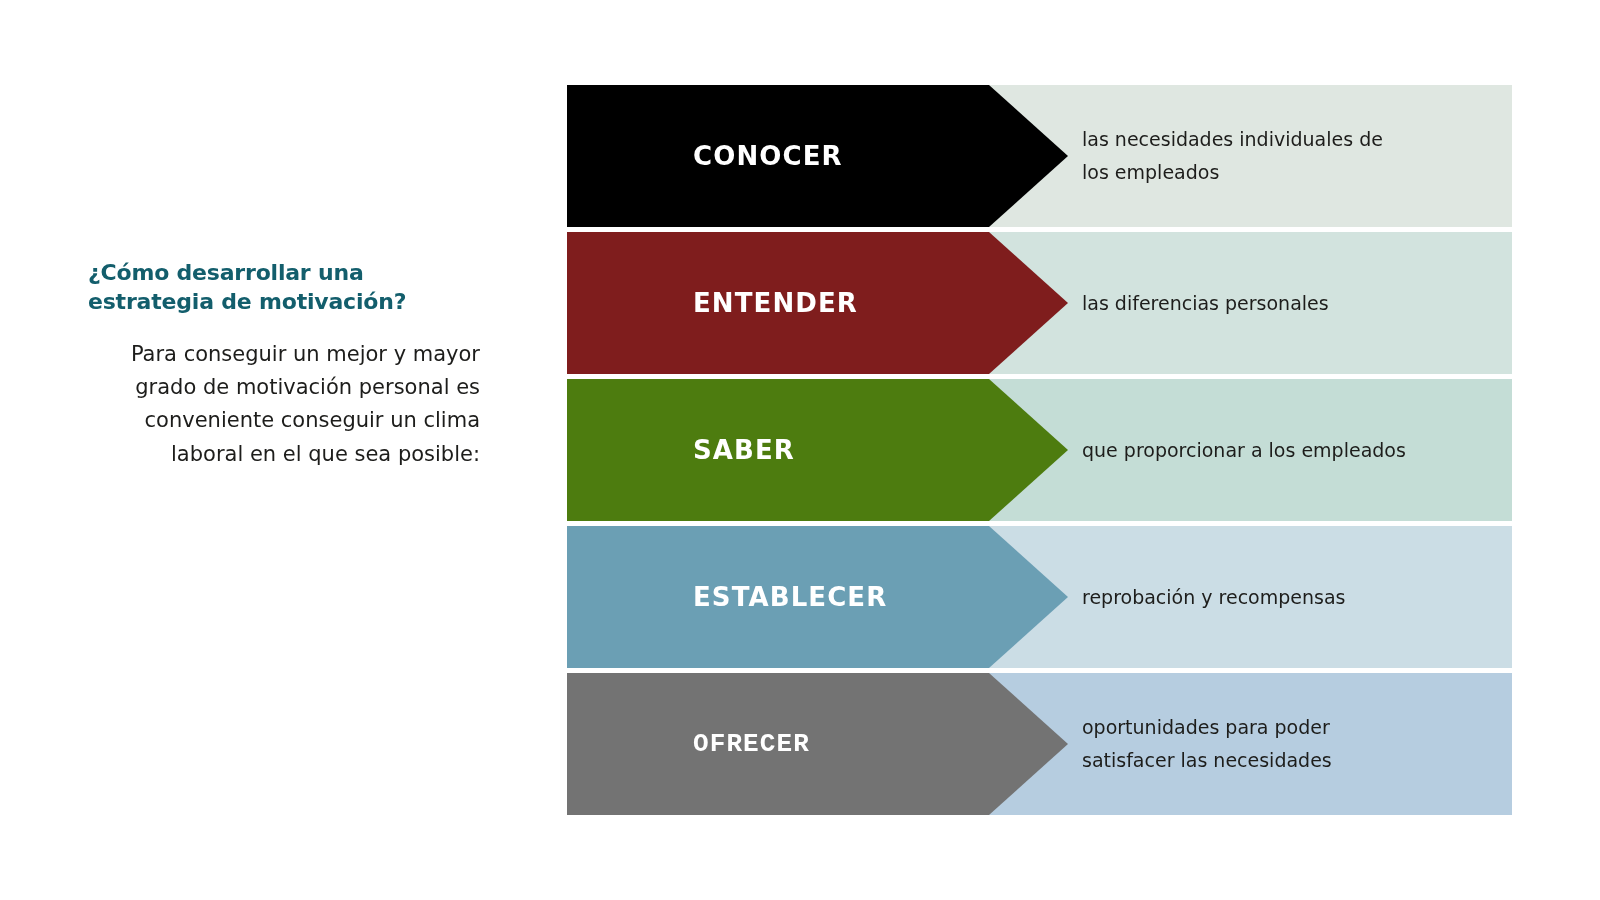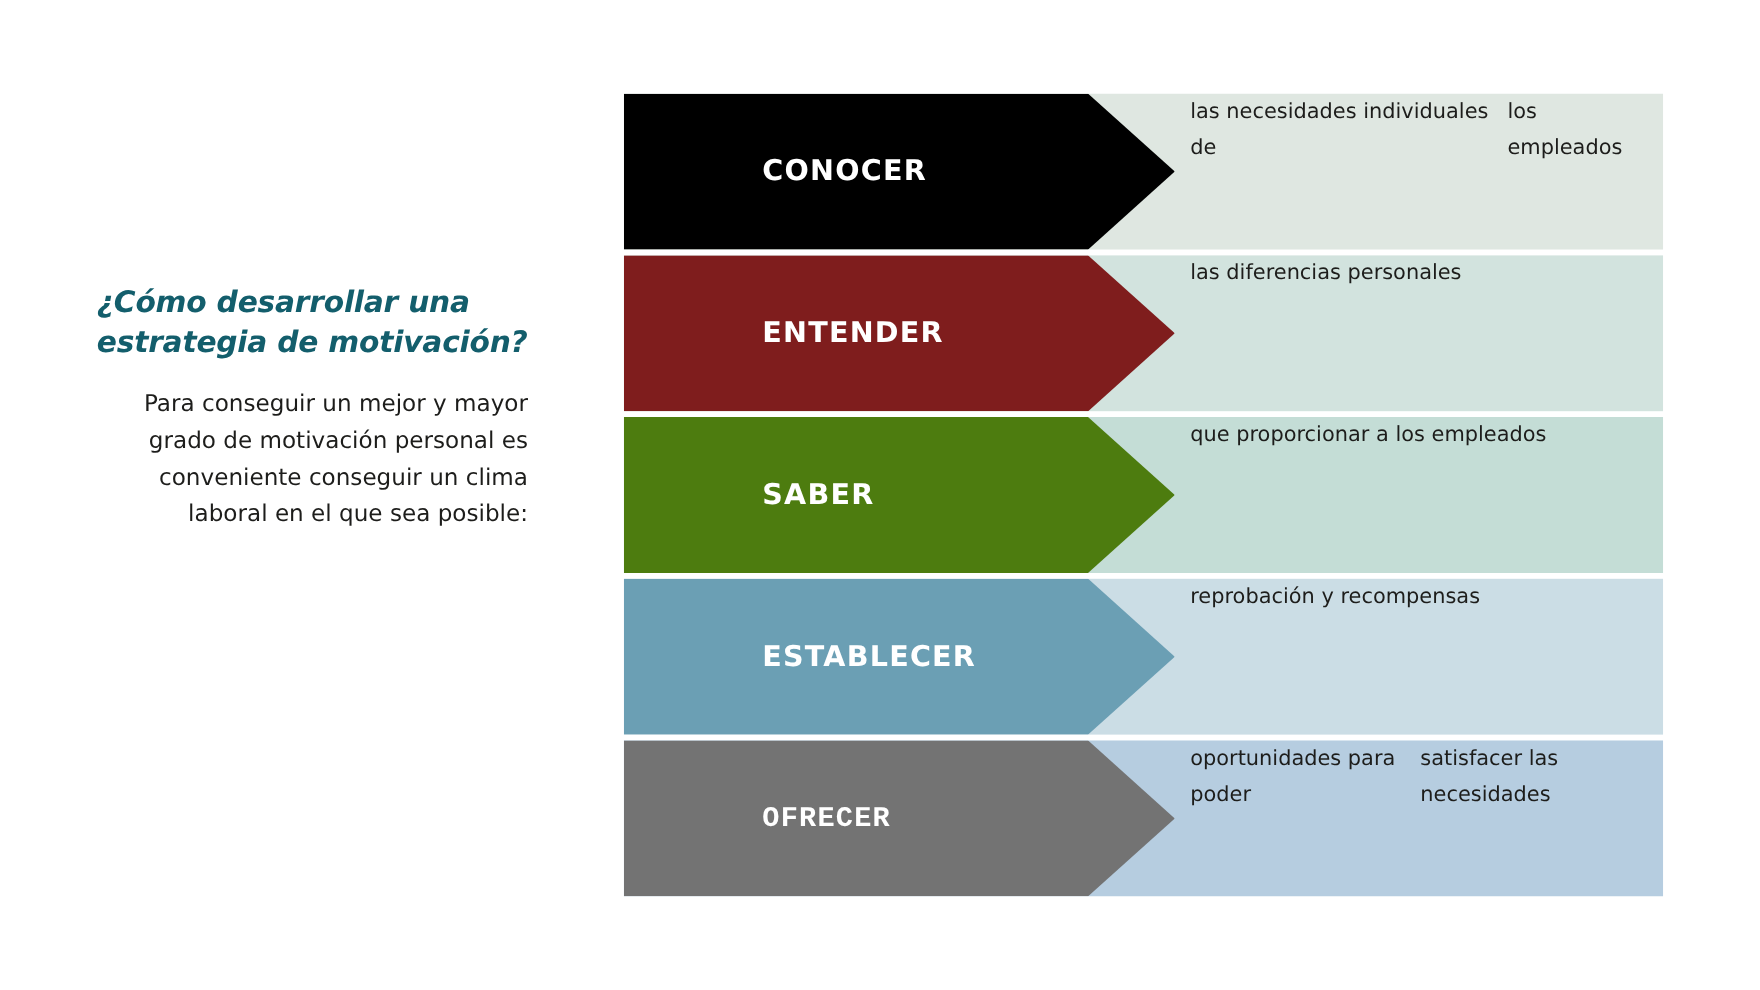--- a/index.html
+++ b/index.html
@@ -23,26 +23,25 @@
 
   
   .left-col {
     position: absolute;
     left: 88px;
     top: 258px;
     width: 392px;
   }
   .heading {
     margin: 0 0 22px 0;
-    font-size: 27px;
+    font-size: 22px;
     font-weight: bold;
     line-height: 1.32;
     letter-spacing: -0.2px;
     color: #135e6c;
-    font-style: italic;
   }
   .body-text {
     margin: 0;
     font-size: 21px;
     line-height: 1.58;
     color: #1d1d1b;
     font-weight: normal;
     text-align: right;
   }
 
@@ -96,20 +95,22 @@
     white-space: nowrap;
   }
 
   .row-desc {
     position: absolute;
     left: 515px;
     top: 0;
     height: 100%;
     width: 420px;
     display: flex;
+    flex-direction: column;
+    justify-content: center;
     color: #1d1d1b;
     font-size: 19px;
     line-height: 1.72;
   }
   .row-desc span {
     display: block;
   }
 </style>
 </head>
 <body>

